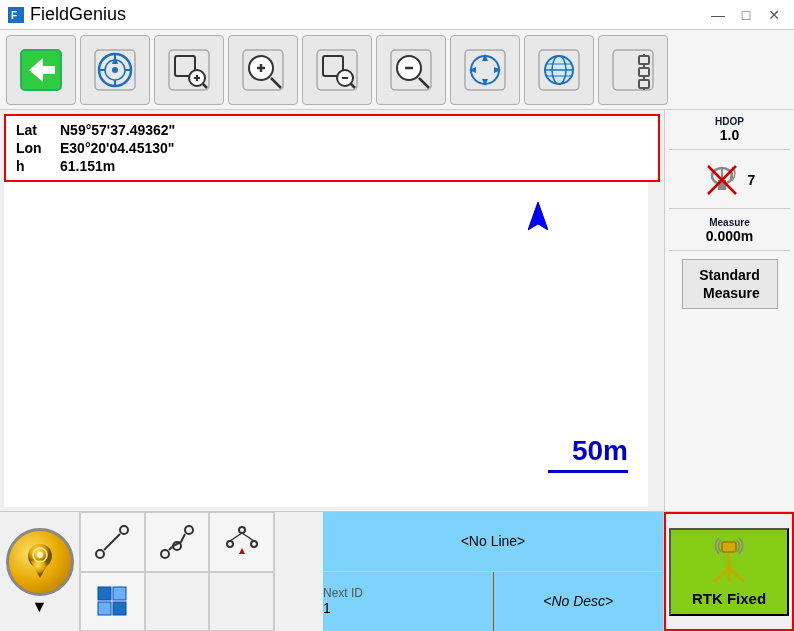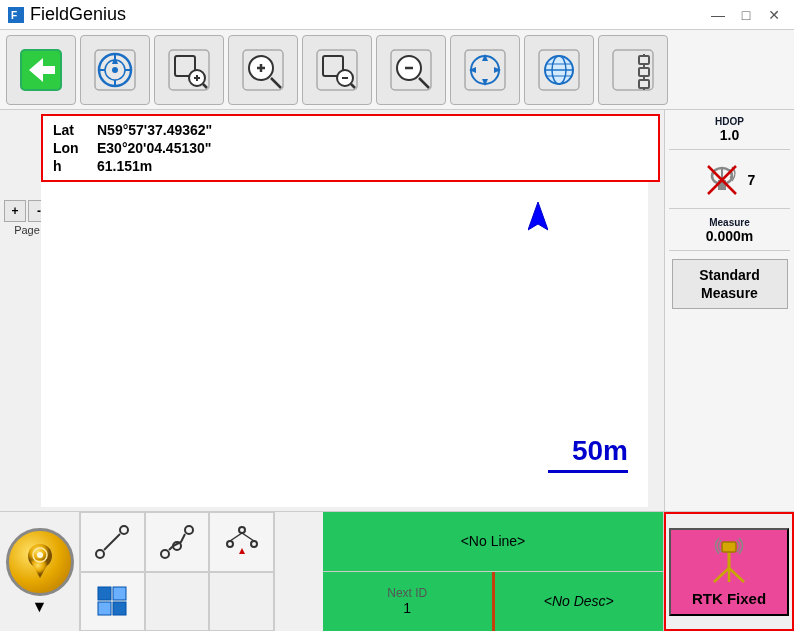--- a/index.html
+++ b/index.html
@@ -91,21 +91,20 @@
       height: calc(631px - 30px - 80px - 120px);
       
     }
 
     
     .left-panel {
       flex: 1;
       display: flex;
       flex-direction: column;
       position: relative;
-      padding-left: 37px;
     }
 
     
     .coord-panel {
       border: 2.5px solid #e00;
       background: #fff;
       margin: 4px 4px 0 4px;
       padding: 6px 10px;
       display: flex;
       flex-direction: column;
@@ -223,29 +222,29 @@
     }
     .satellite-row {
       display: flex;
       align-items: center;
       gap: 8px;
       width: 100%;
       justify-content: center;
       padding: 4px 0;
     }
     .standard-measure-btn {
-      width: 116px;
+      width: 96px;
       min-height: 50px;
       background: #e8e8e8;
       border: 1px solid #aaa;
       cursor: pointer;
       display: flex;
       align-items: center;
       justify-content: center;
-      text-align: center;
+      text-align: right;
       font-size: 14px;
       font-weight: bold;
       line-height: 1.3;
     }
 
     
     .bottom-toolbar {
       height: 120px;
       background: #f0f0f0;
       border-top: 1px solid #ccc;
@@ -296,36 +295,36 @@
       border-right: 1px solid #ccc;
     }
     .bottom-middle-cell {
       display: flex;
       align-items: center;
       justify-content: center;
       border-bottom: 1px solid #ccc;
       font-size: 14px;
       padding: 4px 8px;
       cursor: pointer;
-      background: #22c55e;
+      background: #7dd3fc;
       margin-left: 48px;
     }
     .bottom-middle-cell:last-child { border-bottom: none; }
 
     .bottom-right {
       width: 130px;
       display: flex;
       align-items: center;
       justify-content: center;
       border: 2.5px solid #e00;
     }
     .rtk-btn {
       width: 120px;
       height: 88px;
-      background: #ec4899;
+      background: #84cc16;
       display: flex;
       flex-direction: column;
       align-items: center;
       justify-content: center;
       cursor: pointer;
       gap: 4px;
     }
     .rtk-label {
       font-size: 15px;
       font-weight: bold;
@@ -603,21 +602,21 @@
     </button>
     <button class="bottom-tool-btn" style="background:#f0f0f0;"></button>
     <button class="bottom-tool-btn" style="background:#f0f0f0;"></button>
   </div>
 
   <div class="bottom-middle">
     <div class="bottom-middle-cell">
       <span>&lt;No Line&gt;</span>
     </div>
     <div class="bottom-middle-cell" style="flex-direction:row;gap:0;padding:0;">
-      <div style="flex:1;border-right:3px solid #c2410c;height:100%;display:flex;flex-direction:column;align-items:center;justify-content:center;cursor:pointer;">
+      <div style="flex:1;border-right:1px solid #c2410c;height:100%;display:flex;flex-direction:column;justify-content:center;cursor:pointer;">
         <span class="sub-label" style="font-size:12px;color:#555;">Next ID</span>
         <span class="sub-value" style="font-size:14px;">1</span>
       </div>
       <div style="flex:1;height:100%;display:flex;align-items:center;justify-content:center;cursor:pointer;font-style:italic;">
         <span>&lt;No Desc&gt;</span>
       </div>
     </div>
   </div>
 
   <div class="bottom-right">

